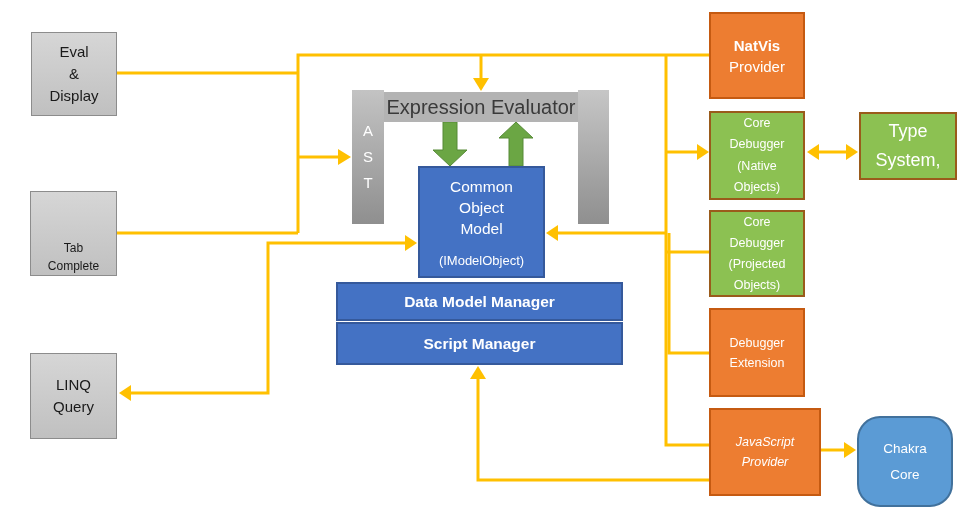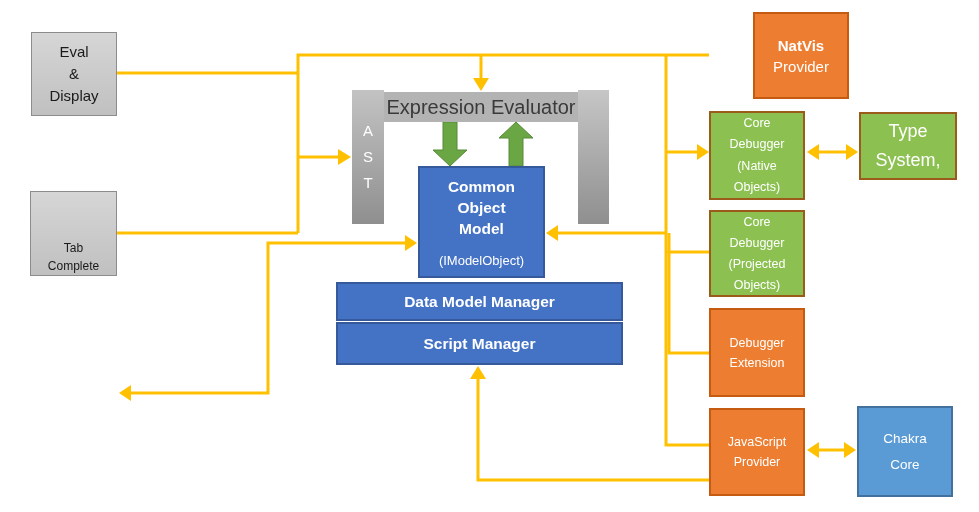--- a/index.html
+++ b/index.html
@@ -41,33 +41,33 @@
   #tab-complete{left:30px;top:191px;width:87px;height:85px;font-size:12px;align-items:flex-end;}
   #linq-query{left:30px;top:353px;width:87px;height:86px;}
   #ast-bar{left:352px;top:90px;width:32px;height:134px;
     background:linear-gradient(180deg,#c3c3c3,#8f8f8f);color:#fff;
     font-size:15px;line-height:26px;}
   #ee-bar{left:384px;top:92px;width:194px;height:30px;background:#b3b3b3;
     color:#3a3a3a;font-size:20px;}
   #right-bar{left:578px;top:90px;width:31px;height:134px;
     background:linear-gradient(180deg,#c6c6c6,#8f8f8f);}
   #com-box{left:418px;top:166px;width:127px;height:112px;flex-direction:column;}
-  #com-box .t{font-weight:bold;font-size:15.5px;line-height:21px;}
+  #com-box .t{font-weight:normal;font-size:15.5px;line-height:21px;}
   #com-box .s{font-size:13px;margin-top:14px;}
   #dmm-box{left:336px;top:282px;width:287px;height:39px;font-weight:bold;font-size:15.5px;}
   #sm-box{left:336px;top:322px;width:287px;height:43px;font-weight:bold;font-size:15.5px;}
   #natvis-box{left:709px;top:12px;width:96px;height:87px;flex-direction:column;
-    font-size:15px;line-height:1.4;margin-left:44px;}
+    font-size:15px;line-height:1.4;}
   #natvis-box .t{font-weight:bold;}
   #core-native-box{left:709px;top:111px;width:96px;height:89px;}
   #pdbs-box{left:859px;top:112px;width:98px;height:68px;font-size:18px;line-height:1.62;}
   #core-projected-box{left:709px;top:210px;width:96px;height:87px;line-height:1.68;}
   #debext-box{left:709px;top:308px;width:96px;height:89px;}
-  #jsprov-box{left:709px;top:408px;width:96px;height:88px;}
-  #chakra-box{left:857px;top:406px;width:96px;height:91px;}
+  #jsprov-box{left:709px;top:408px;width:112px;height:88px;font-style:italic;}
+  #chakra-box{left:857px;top:416px;width:96px;height:91px;border-radius:23px;}
   #connector-svg{position:absolute;left:0;top:0;z-index:0;}
   .box{z-index:1;}
 </style>
 </head>
 <body>
 
 <div id="canvas">
 
   <svg id="connector-svg" width="979" height="512" viewBox="0 0 979 512">
     <g stroke="#FFC000" stroke-width="3" fill="none">
@@ -106,20 +106,24 @@
   </svg>
 
   <div class="box gray" id="eval-display">
     <span>Eval
 &amp;
 Display</span>
   </div>
   <div class="box gray" id="tab-complete">
     <span>Tab
 Complete</span>
+  </div>
+  <div class="box gray" id="linq-query">
+    <span>LINQ
+Query</span>
   </div>
 
   <div class="box" id="ast-bar">
     <span>A
 S
 T</span>
   </div>
   <div class="box" id="ee-bar">
     <span>Expression Evaluator</span>
   </div>

